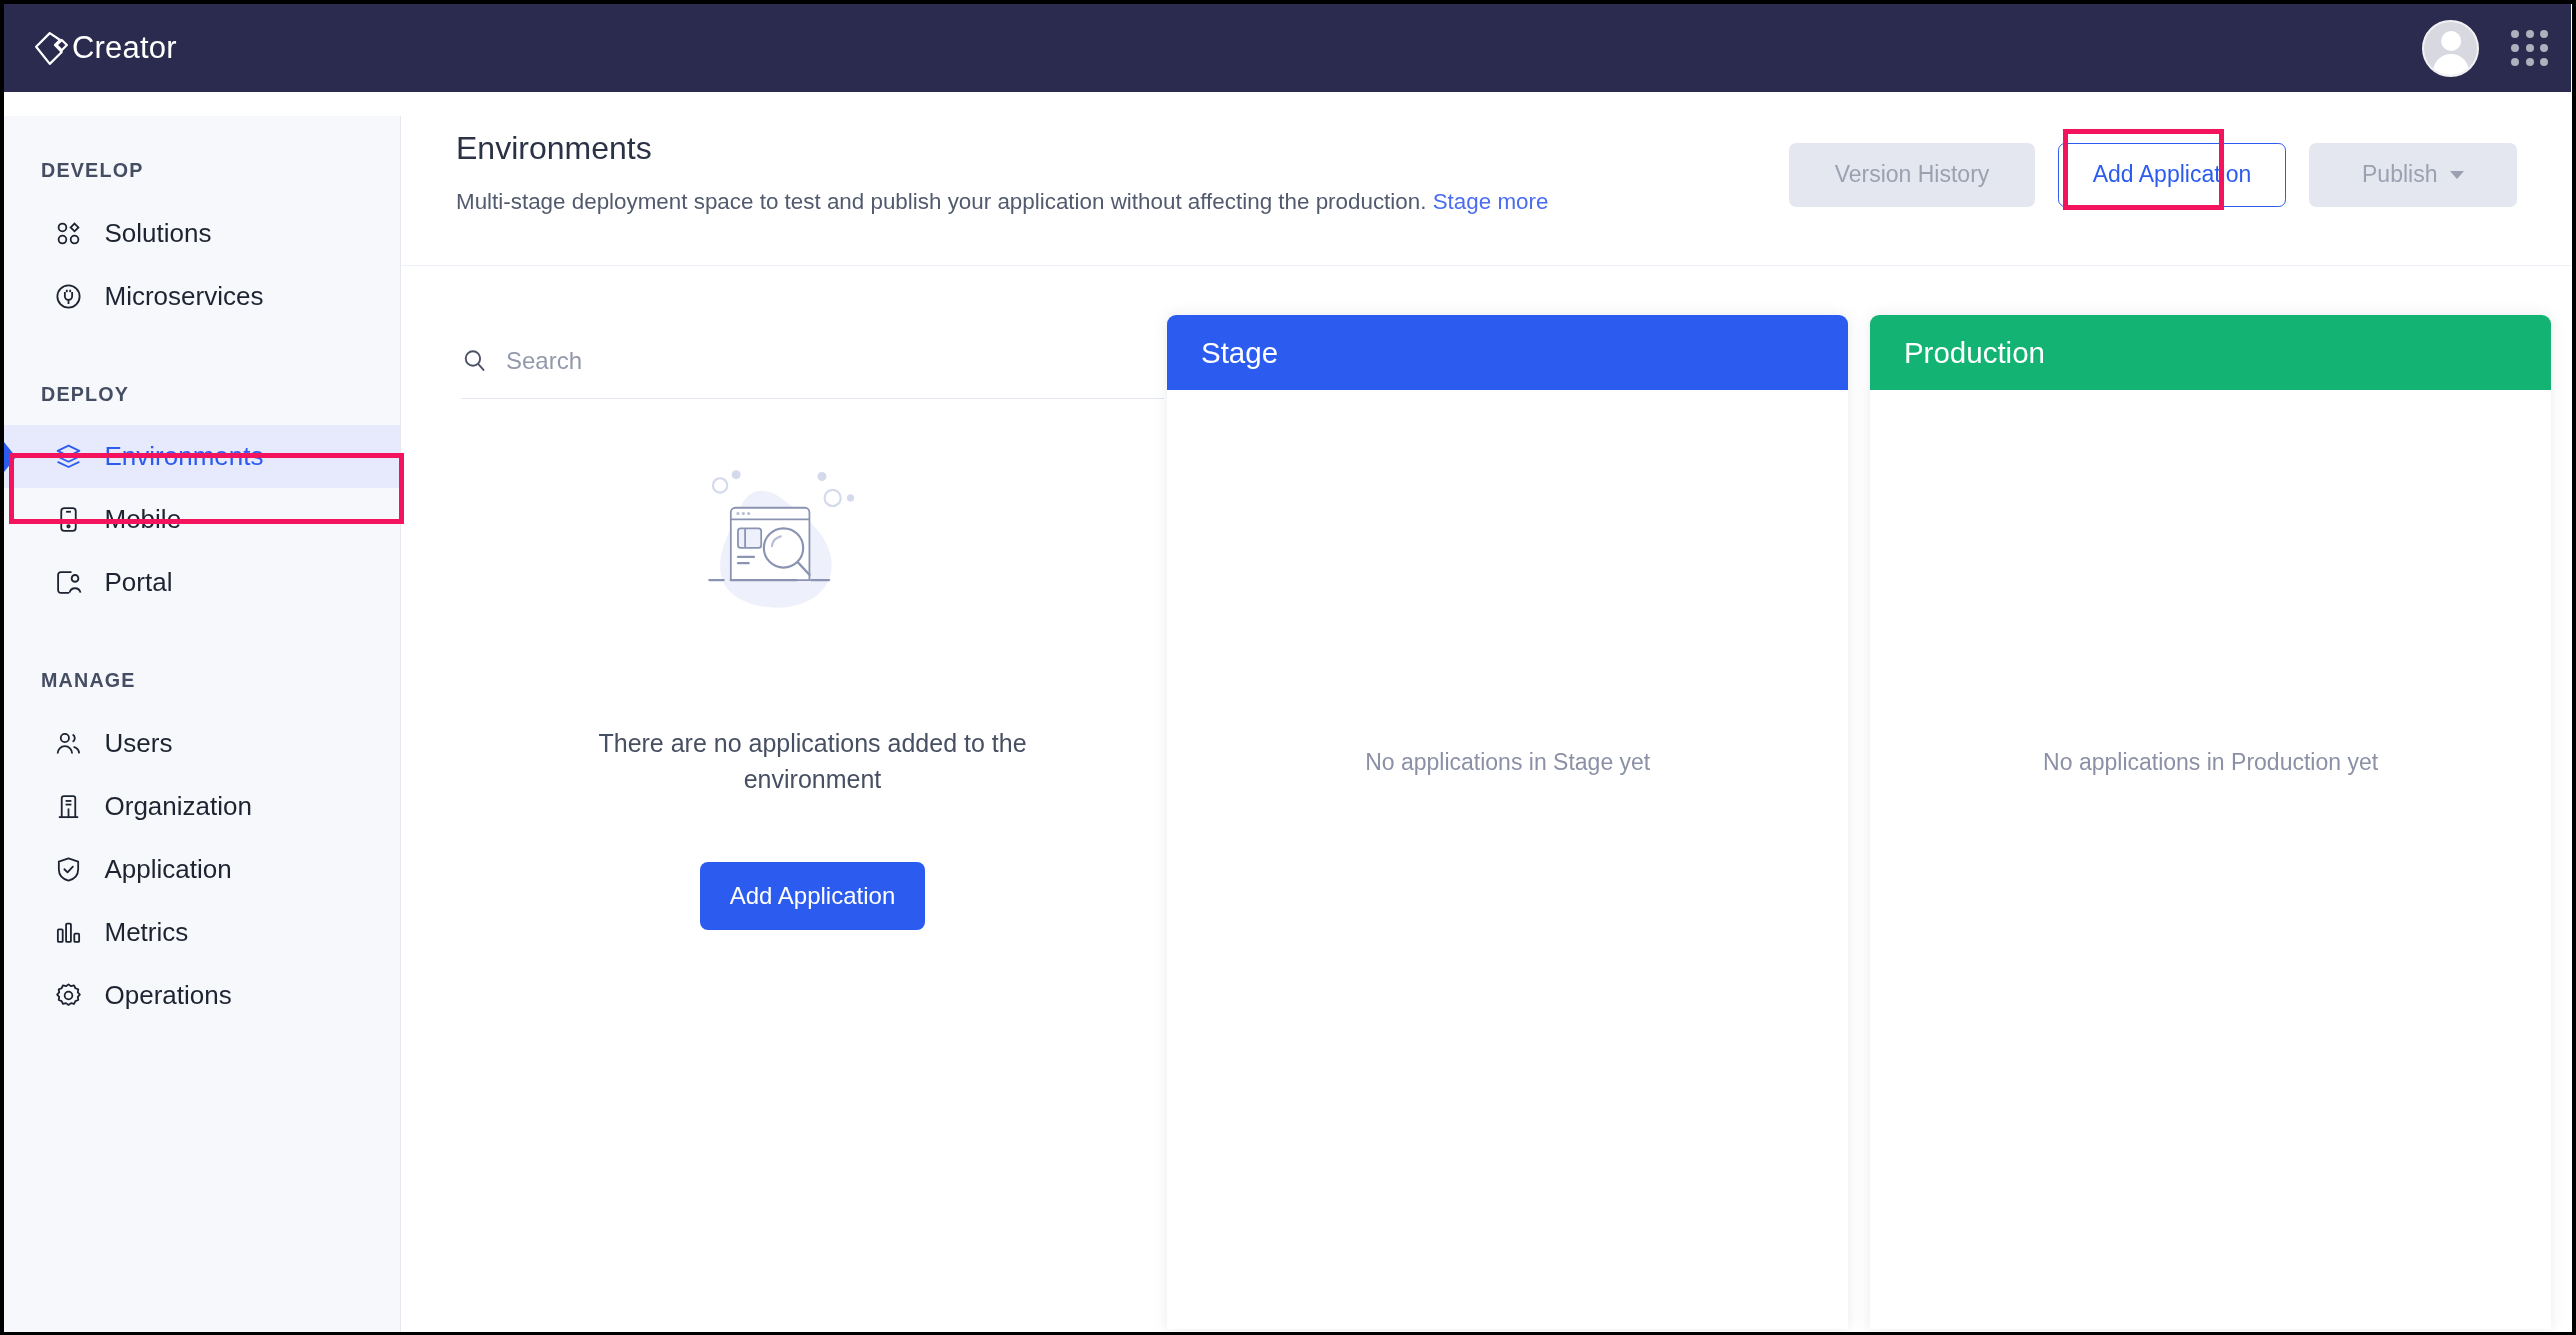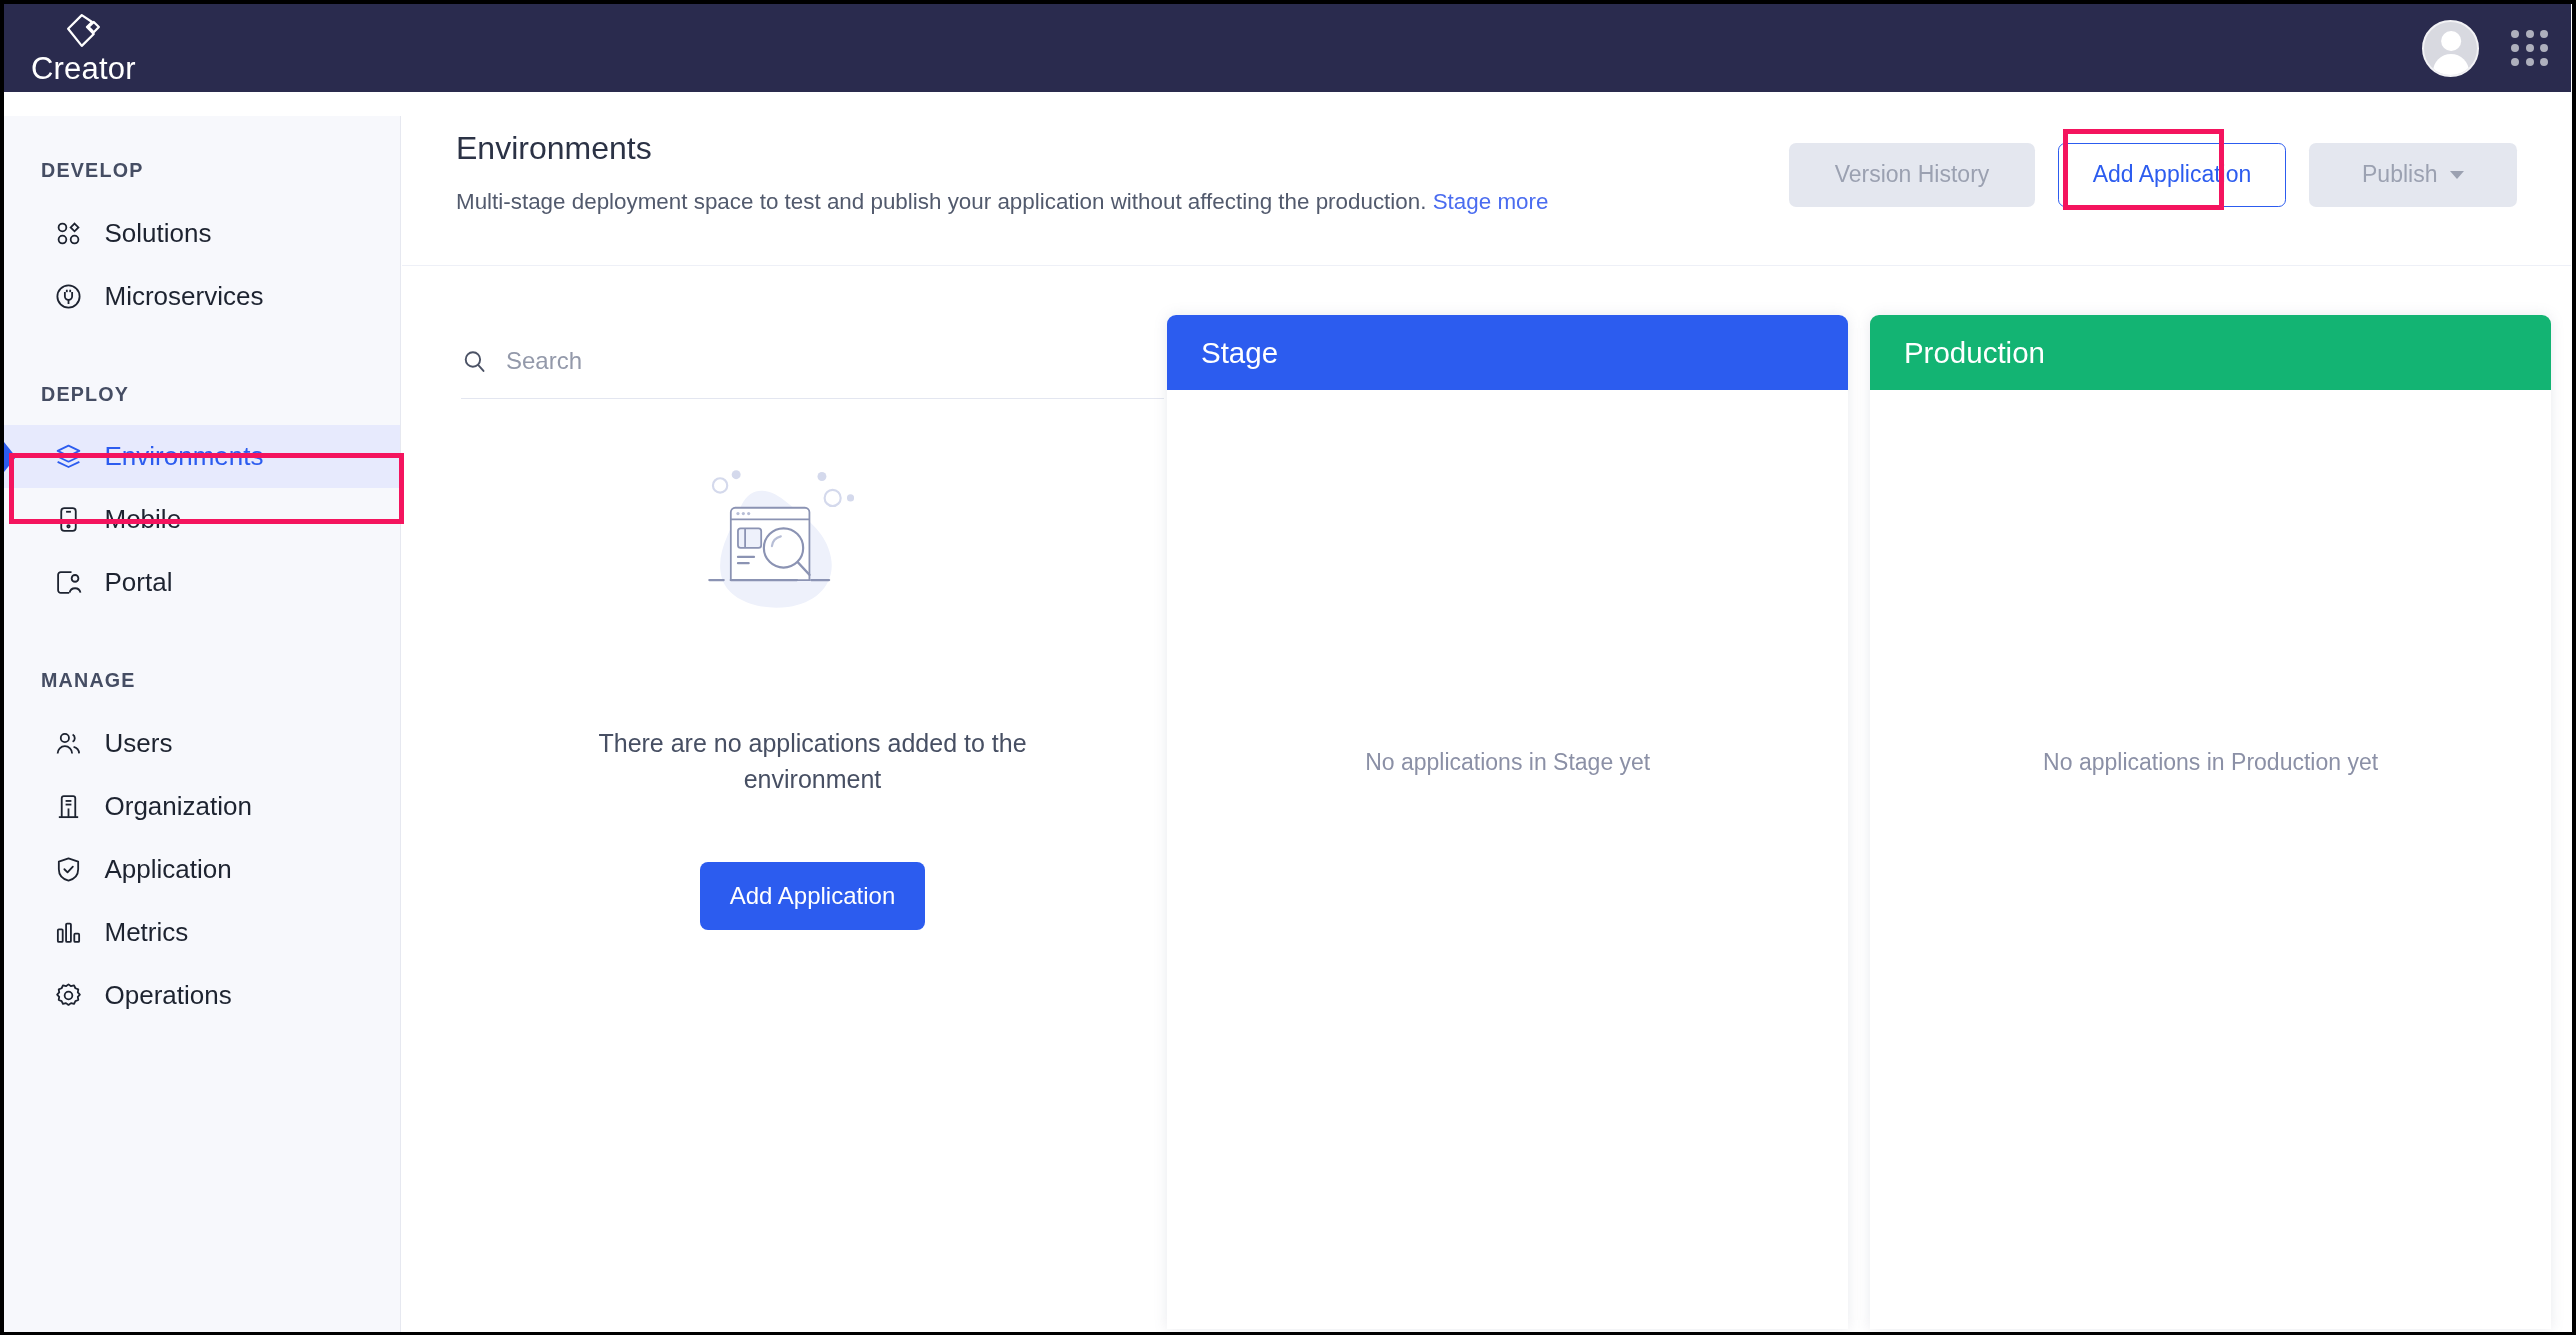--- a/index.html
+++ b/index.html
@@ -28,21 +28,20 @@
     width: 2567px;
     height: 88px;
     background: #2a2b4e;
     display: flex;
     align-items: center;
     padding: 0 23px 0 27px;
   }
   .brand {
     display: flex;
     align-items: center;
-    flex-direction: column;
   }
   .brand-logo { width: 41px; height: 41px; display: block; }
   .brand-name {
     color: #ffffff;
     font-size: 31px;
     letter-spacing: 0.2px;
   }
   .topbar-spacer { flex: 1; }
   .topbar-right {
     display: flex;
@@ -253,21 +252,21 @@
   
   .col-left {
     position: relative;
     width: 765px;
     flex: 0 0 765px;
     padding: 81px 0 0 59px;
     height: 100%;
   }
   .search-row {
     display: flex;
-    align-items: flex-end;
+    align-items: flex-start;
     gap: 18px;
     width: 703px;
     border-bottom: 1.8px solid #e3e6f0;
     padding-bottom: 23px;
   }
   .search-icon svg { width: 27px; height: 27px; display: block; }
   .search-input {
     border: none;
     outline: none;
     font-size: 24px;

